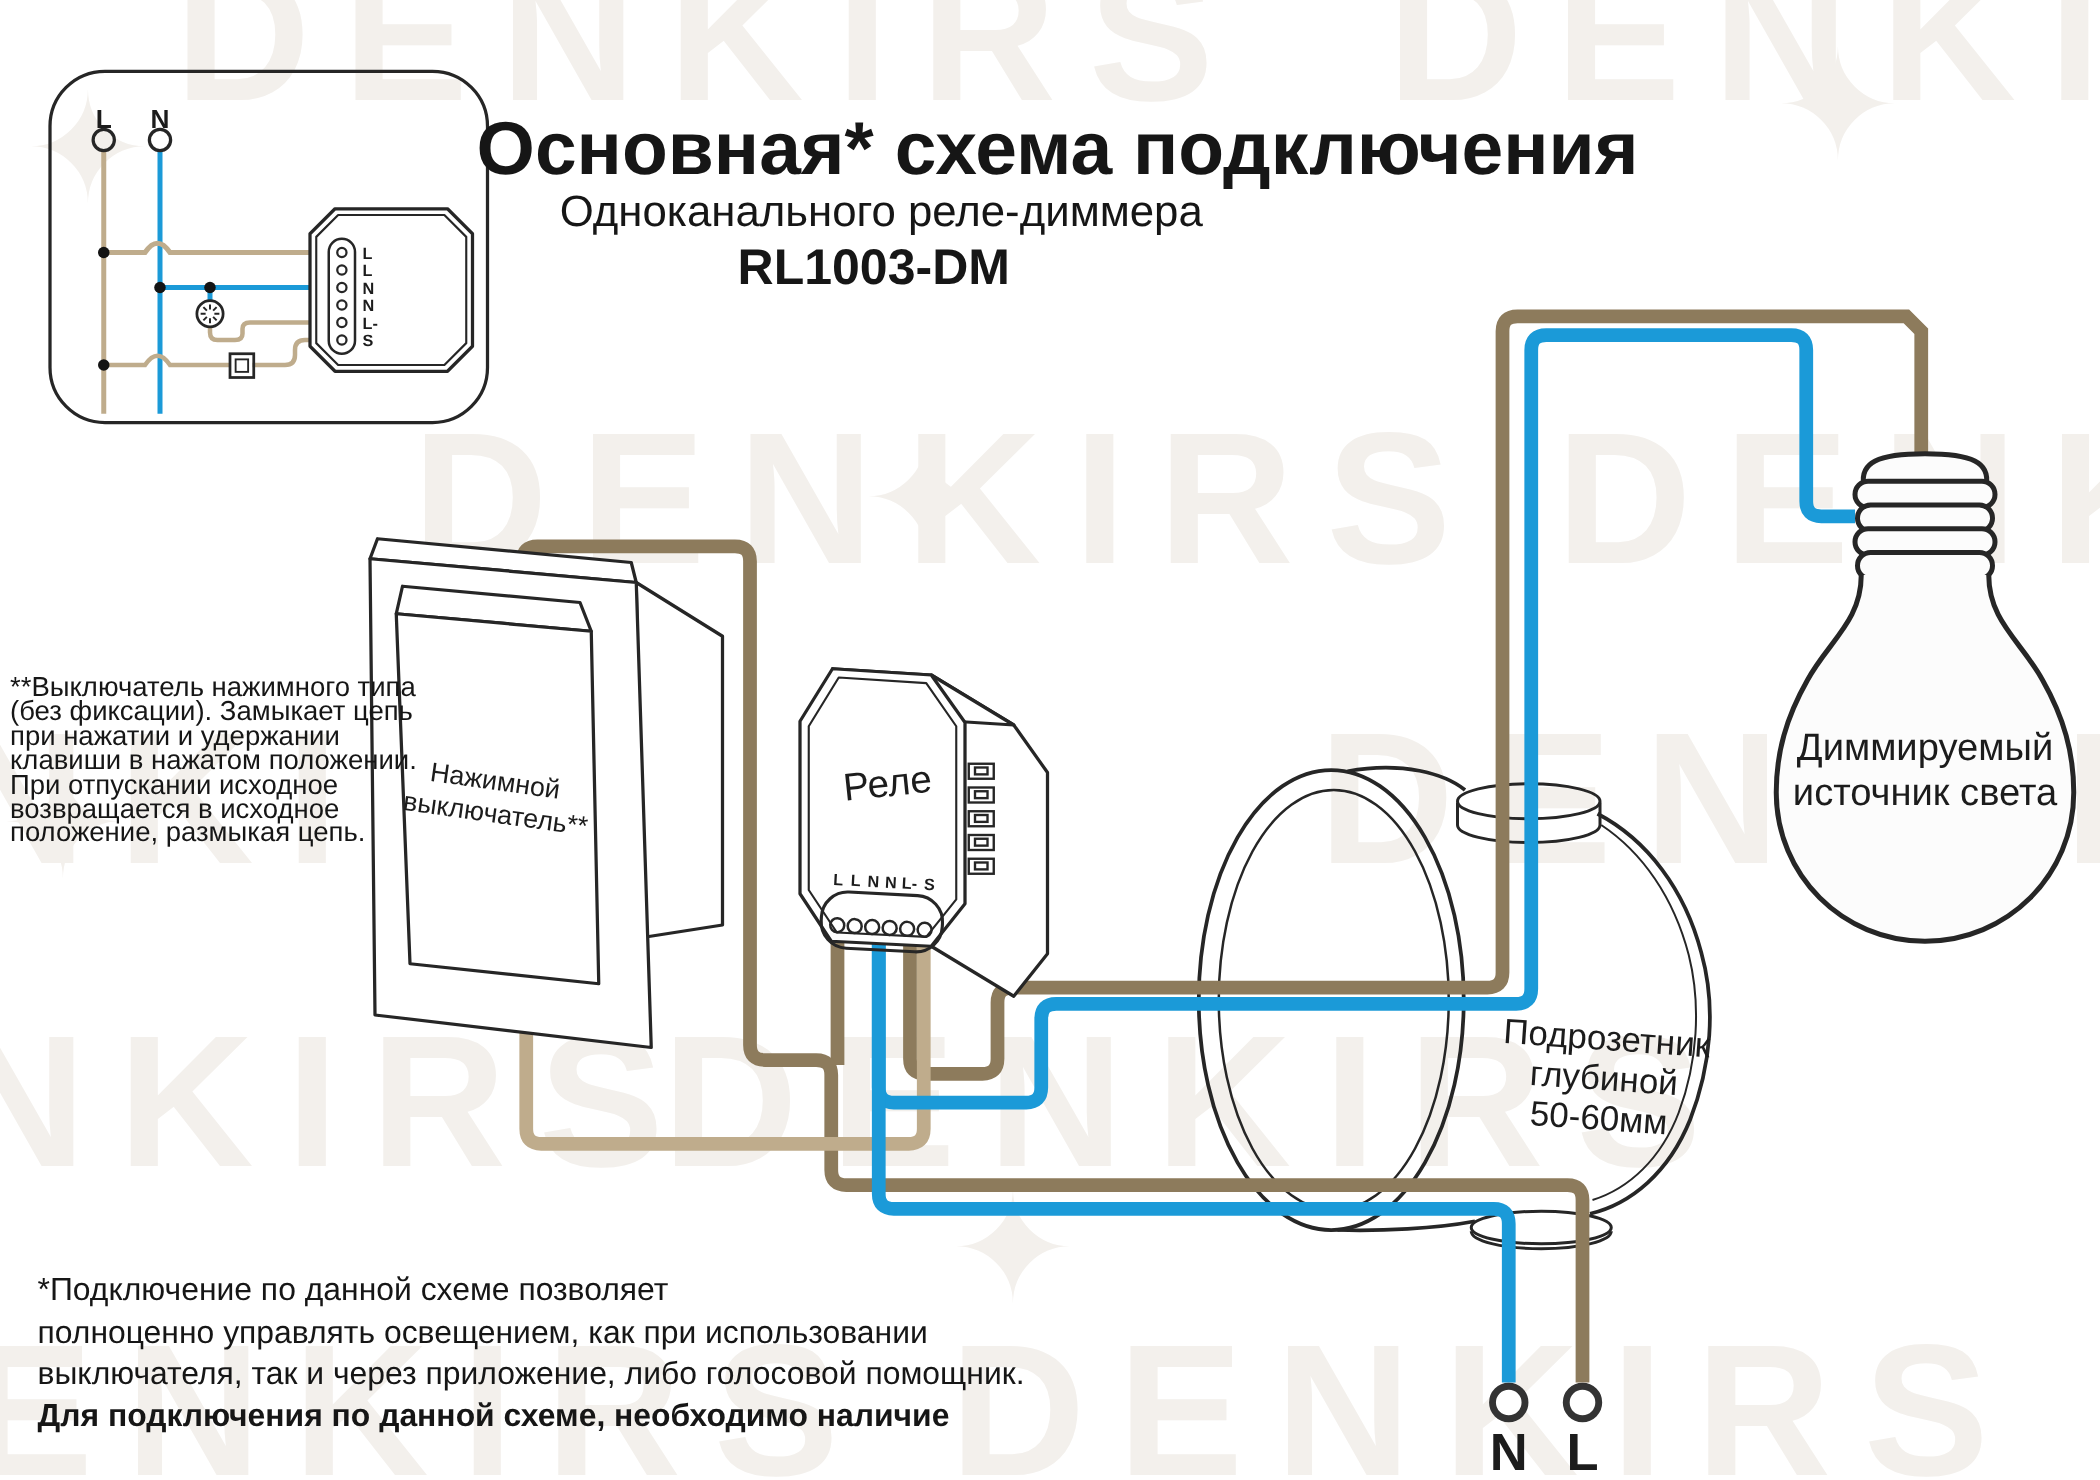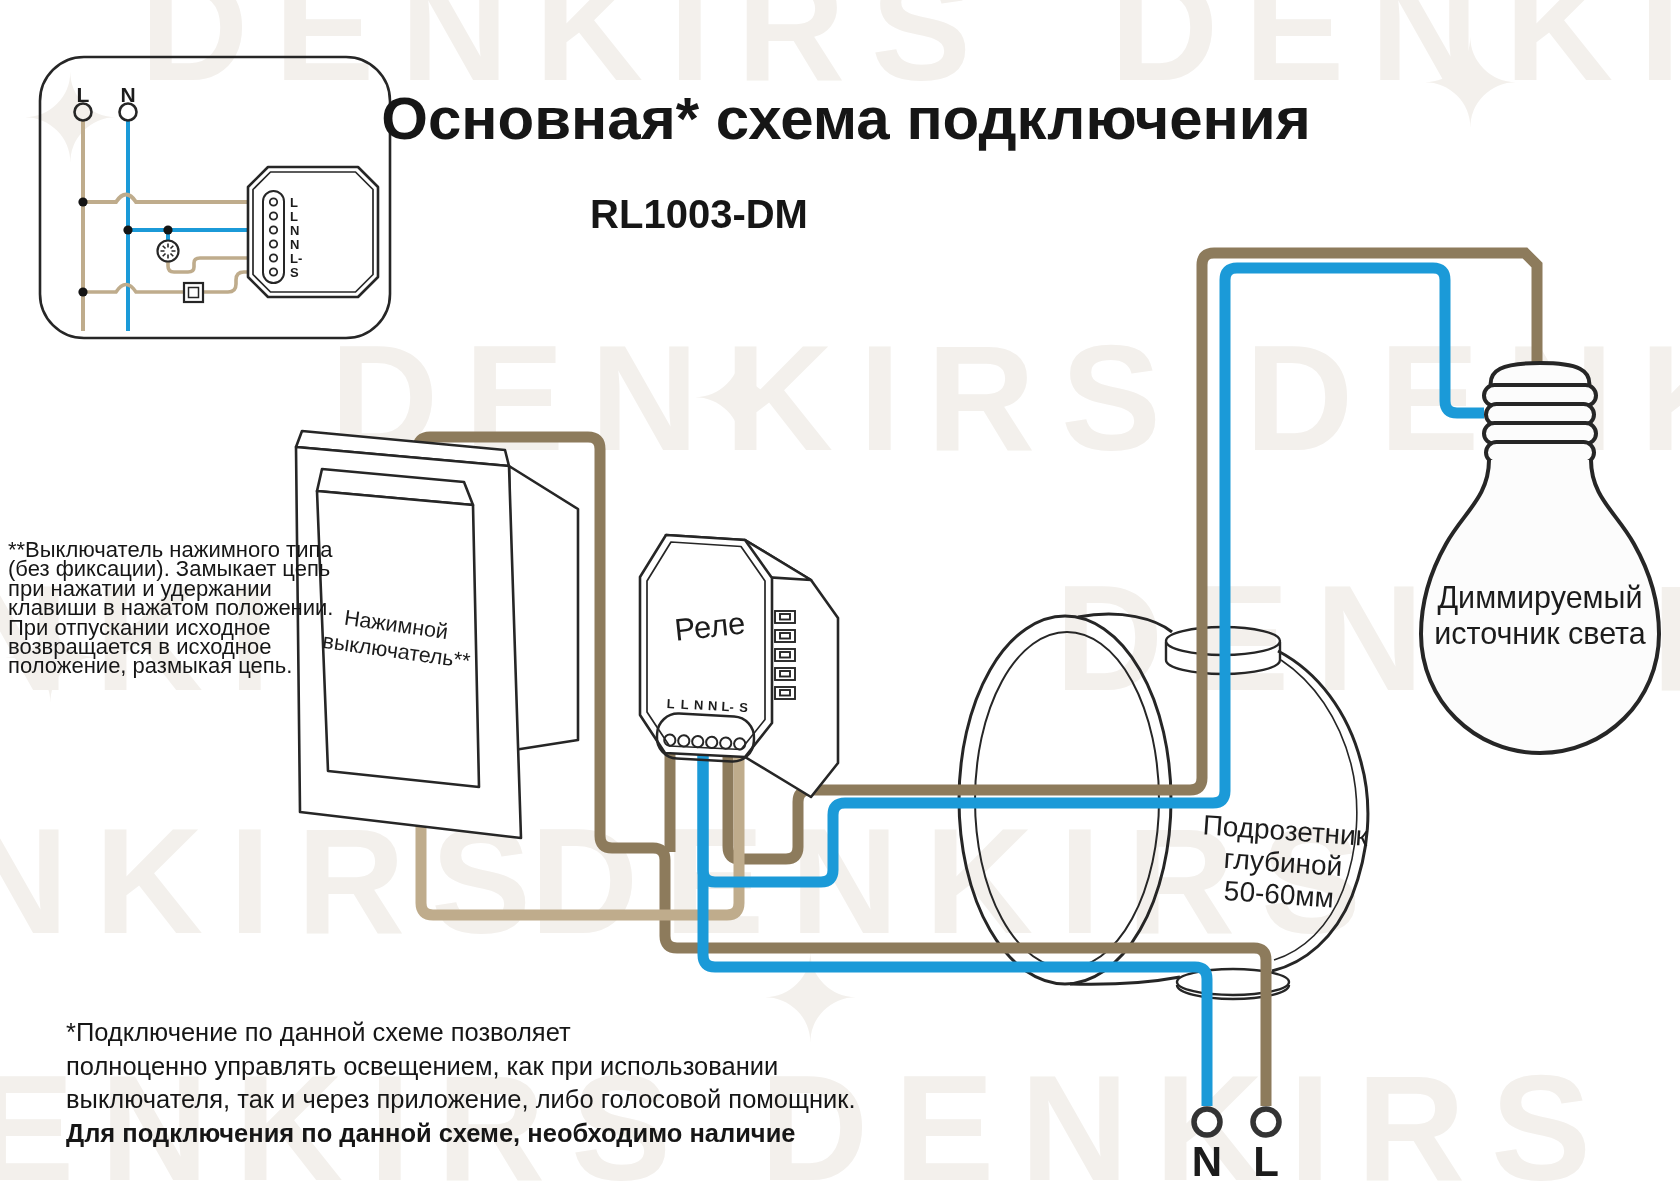--- a/index.html
+++ b/index.html
@@ -29,21 +29,21 @@
   .wn{stroke:var(--wire-blue);}
   .dot{fill:#141414;stroke:none;}
   text{fill:#1c1c1c;font-family:"Liberation Sans",sans-serif;}
   .b{font-weight:bold;}
   
   .txt{position:absolute;z-index:2;color:#161616;}
   .title1{left:846px;top:84px;transform:translateX(-50%);font-size:60px;font-weight:bold;white-space:nowrap;}
   .title2{left:705px;top:150px;transform:translateX(-50%);font-size:35px;white-space:nowrap;}
   .title3{left:699px;top:192px;transform:translateX(-50%);font-size:40px;font-weight:bold;white-space:nowrap;}
   .footnote{left:8px;top:540px;font-size:22px;line-height:19.4px;white-space:nowrap;}
-  .note{left:30px;top:1016px;font-size:25.5px;line-height:33.5px;white-space:nowrap;margin-left:36px;}
+  .note{left:30px;top:1016px;font-size:25.5px;line-height:33.5px;white-space:nowrap;}
   .note .bold{font-weight:bold;}
 </style>
 </head>
 <body>
 
 <div class="page">
 
   <span class="wm" style="left:140px;top:-58px">DENKIRS</span>
   <span class="wm" style="left:1110px;top:-58px">DENKIRS</span>
   <span class="wm" style="left:330px;top:312px">DENKIRS</span>
@@ -228,20 +228,21 @@
 
     <g>
       <circle cx="1207" cy="1122" r="13" fill="#ffffff" stroke="#333333" stroke-width="5.5"></circle>
       <circle cx="1266" cy="1122" r="13" fill="#ffffff" stroke="#333333" stroke-width="5.5"></circle>
       <text x="1207" y="1176" text-anchor="middle" font-size="42" class="b">N</text>
       <text x="1266" y="1176" text-anchor="middle" font-size="42" class="b">L</text>
     </g>
   </svg>
 
   <div class="txt title1">Основная* схема подключения</div>
+  <div class="txt title2">Одноканального реле-диммера</div>
   <div class="txt title3">RL1003-DM</div>
 
   <div class="txt footnote">
     <div>**Выключатель нажимного типа</div>
     <div>(без фиксации). Замыкает цепь</div>
     <div>при нажатии и удержании</div>
     <div>клавиши в нажатом положении.</div>
     <div>При отпускании исходное</div>
     <div>возвращается в исходное</div>
     <div>положение, размыкая цепь.</div>

